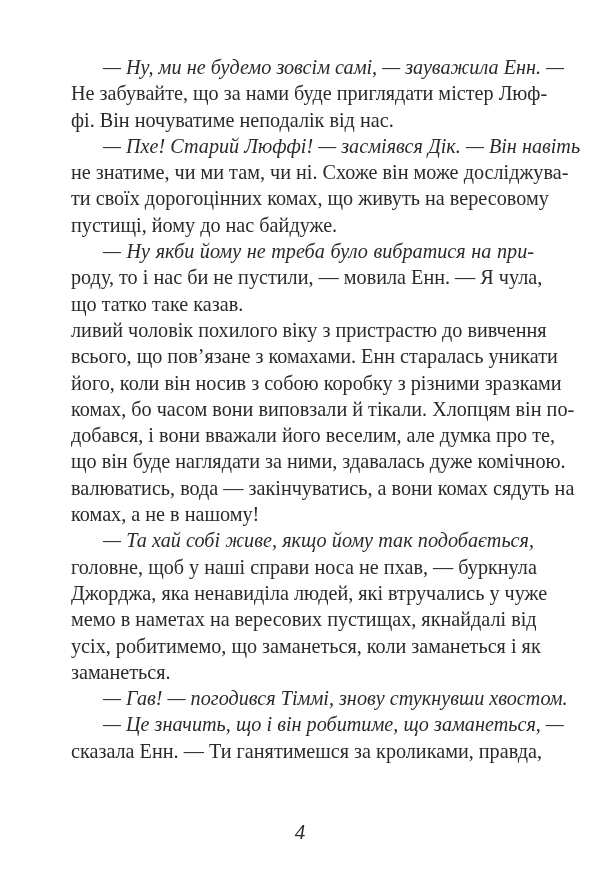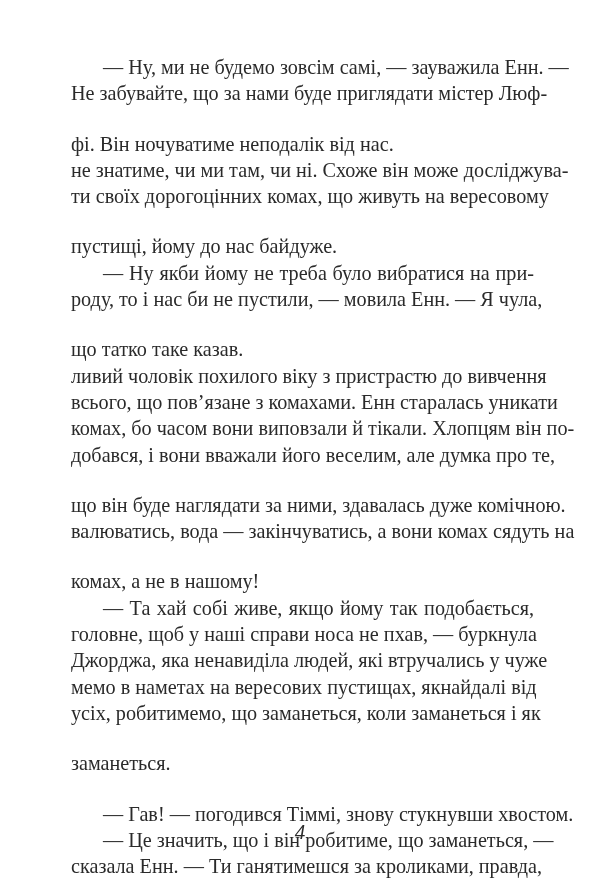--- a/index.html
+++ b/index.html
@@ -7,43 +7,45 @@
     width: 600px; height: 890px; background: #ffffff; overflow: hidden;
     position: relative;
   }
   .page {
     position: absolute; left: 71px; top: 54px; width: 463px;
     font-family: "Liberation Serif", "DejaVu Serif", serif;
     font-size: 20.2px; line-height: 26.3px; color: #2a2a2a;
     text-align: justify; hyphens: manual;
   }
   .line { display: block; white-space: nowrap; text-align-last: justify; text-align: justify; }
-  .line.last { text-align-last: left; margin-top: 24px; }
-  .line.indent { padding-left: 32px; }
+  .line.last { text-align-last: left; }
+  .line.indent { padding-left: 32px; font-style: italic; }
   .pagenum {
     position: absolute; left: 0; width: 600px; top: 820px; text-align: center;
     font-family: "Liberation Serif", "DejaVu Serif", serif;
     font-style: italic; font-size: 21px; color: #2a2a2a;
   }
 </style>
 </head>
 <body>
 
 <div class="page">
   <span class="line indent">— Ну, ми не будемо зовсім самі, — зауважила Енн. —</span>
   <span class="line">Не забувайте, що за нами буде приглядати містер Люф-</span>
   <span class="line last">фі. Він ночуватиме неподалік від нас.</span>
+  <span class="line indent">— Пхе! Старий Люффі! — засміявся Дік. — Він навіть</span>
   <span class="line">не знатиме, чи ми там, чи ні. Схоже він може досліджува-</span>
   <span class="line">ти своїх дорогоцінних комах, що живуть на вересовому</span>
   <span class="line last">пустищі, йому до нас байдуже.</span>
   <span class="line indent">— Ну якби йому не треба було вибратися на при-</span>
   <span class="line">роду, то і нас би не пустили, — мовила Енн. — Я чула,</span>
   <span class="line last">що татко таке казав.</span>
   <span class="line">ливий чоловік похилого віку з пристрастю до вивчення</span>
   <span class="line">всього, що пов’язане з комахами. Енн старалась уникати</span>
+  <span class="line">його, коли він носив з собою коробку з різними зразками</span>
   <span class="line">комах, бо часом вони виповзали й тікали. Хлопцям він по-</span>
   <span class="line">добався, і вони вважали його веселим, але думка про те,</span>
   <span class="line last">що він буде наглядати за ними, здавалась дуже комічною.</span>
   <span class="line">валюватись, вода — закінчуватись, а вони комах сядуть на</span>
   <span class="line last">комах, а не в нашому!</span>
   <span class="line indent">— Та хай собі живе, якщо йому так подобається,</span>
   <span class="line">головне, щоб у наші справи носа не пхав, — буркнула</span>
   <span class="line">Джорджа, яка ненавиділа людей, які втручались у чуже</span>
   <span class="line">мемо в наметах на вересових пустищах, якнайдалі від</span>
   <span class="line">усіх, робитимемо, що заманеться, коли заманеться і як</span>

